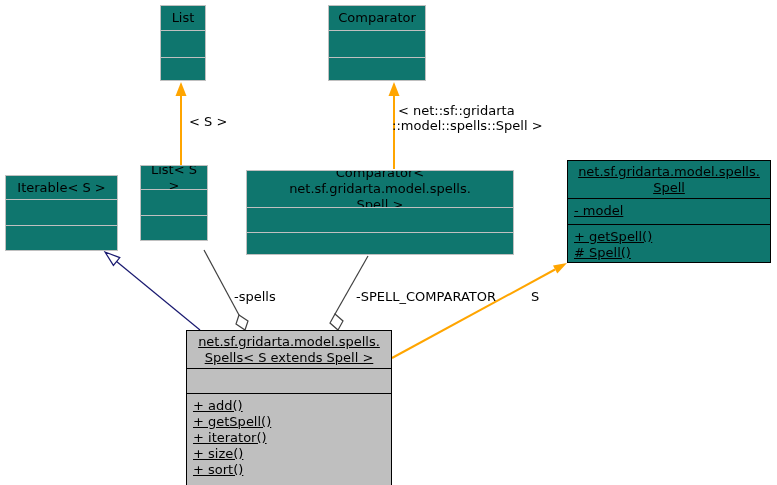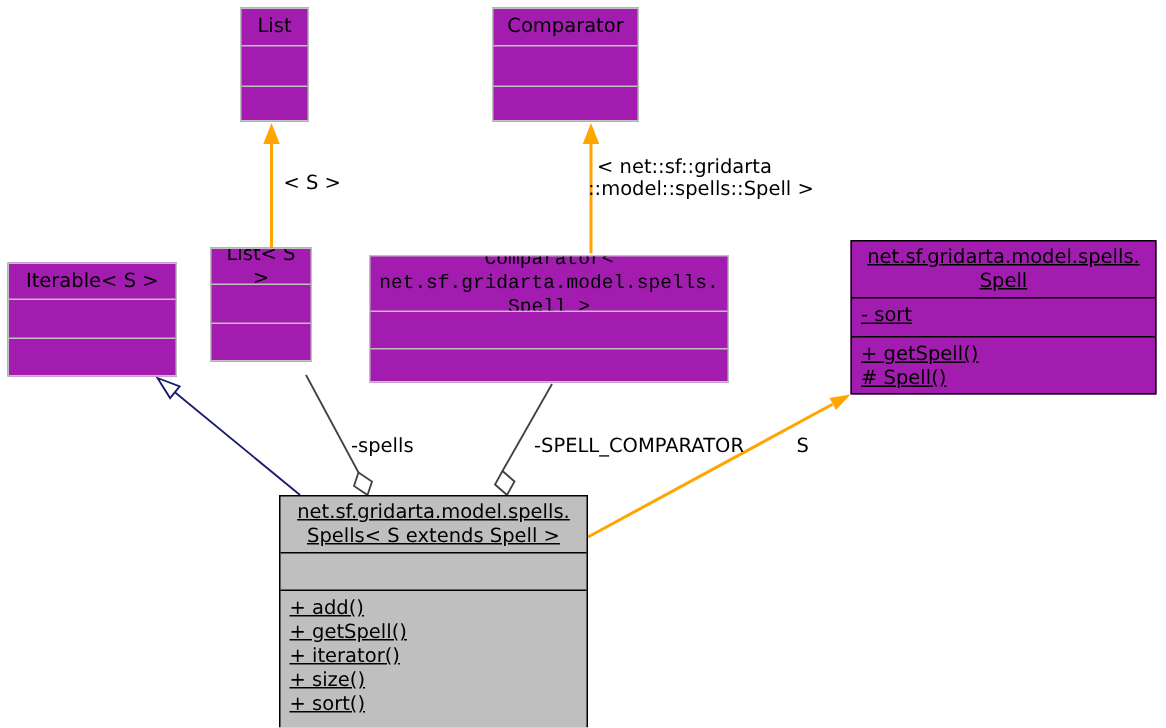--- a/index.html
+++ b/index.html
@@ -9,21 +9,21 @@
     background:#ffffff;
     font-family:"DejaVu Sans", sans-serif;
     font-size:13px;
     color:#000;
     overflow:hidden;
   }
   svg.edges{position:absolute;left:0;top:0;width:777px;height:485px;}
   .node{
     position:absolute;
     box-sizing:border-box;
-    background:#a21caf;
+    background:#0f766e;
     border:1px solid #c0c0c0;
   }
   .node .cmp{
     box-sizing:border-box;
     border-top:1px solid #c0c0c0;
     overflow:hidden;
   }
   .node .cmp:first-child{border-top:none;}
   .node.dark, .node.main{border-color:#000000;}
   .node.dark .cmp, .node.main .cmp{border-top-color:#000000;text-decoration:underline;}
@@ -97,31 +97,31 @@
     <div class="cmp" style="height:26px"></div>
     <div class="cmp" style="height:25px"></div>
   </div>
 
   <div class="node" style="left:140px;top:165px;width:68px;">
     <div class="cmp title" style="height:23px">List&lt; S &gt;</div>
     <div class="cmp" style="height:26px"></div>
     <div class="cmp" style="height:25px"></div>
   </div>
 
-  <div class="node" style="left:246px;top:170px;width:240px;font-family:Liberation Mono, monospace;">
+  <div class="node" style="left:246px;top:170px;width:268px;">
     <div class="cmp title" style="height:36px">Comparator&lt; net.sf.gridarta.model.spells.
 Spell &gt;</div>
     <div class="cmp" style="height:25px"></div>
     <div class="cmp" style="height:22px"></div>
   </div>
 
   <div class="node dark" style="left:567px;top:160px;width:204px;">
     <div class="cmp title" style="height:37px">net.sf.gridarta.model.spells.
 Spell</div>
-    <div class="cmp members" style="height:26px">- sort</div>
+    <div class="cmp members" style="height:26px">- model</div>
     <div class="cmp members" style="height:38px">+ getSpell()
 # Spell()</div>
   </div>
 
   <div class="node main" style="left:186px;top:330px;width:206px;">
     <div class="cmp title" style="height:37px">net.sf.gridarta.model.spells.
 Spells&lt; S extends Spell &gt;</div>
     <div class="cmp" style="height:25px"></div>
     <div class="cmp members" style="height:92px">+ add()
 + getSpell()

